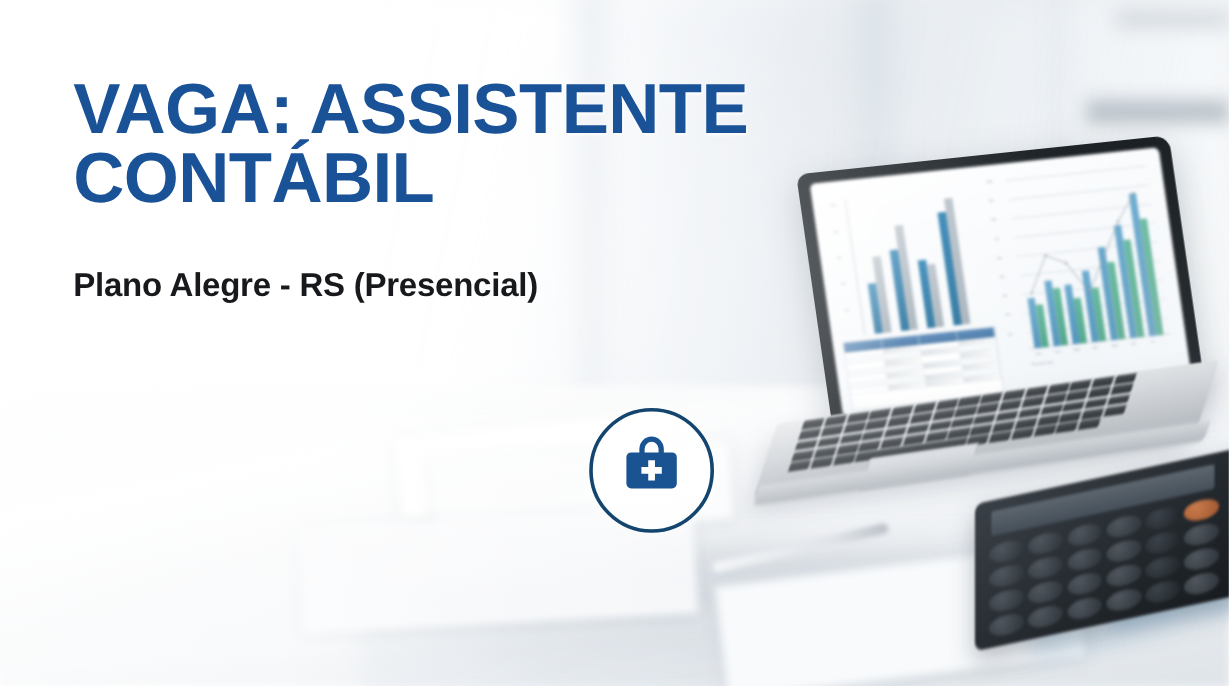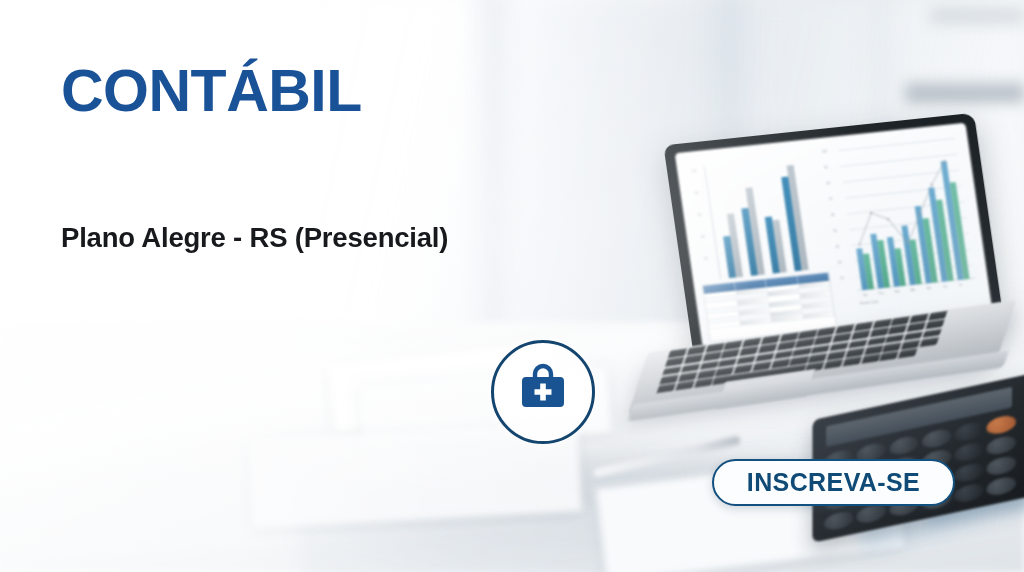--- a/index.html
+++ b/index.html
@@ -585,37 +585,35 @@
       </div>
     </div>
 
     <div class="bg-soft"></div>
     <div class="bg-vig"></div>
   </div>
 
   <div class="content">
 
     <h1 class="headline">
+      <span>VAGA: ASSISTENTE</span>
       <span class="l2">CONTÁBIL</span>
     </h1>
 
     <div class="subtitle">Plano Alegre - RS (Presencial)</div>
 
 
 
     <div class="benefit b3">
       <div class="circle">
         <span>
           <svg width="64" height="64" viewBox="0 0 64 64">
             <path d="M24 19 v-3 a8 8 0 0 1 16 0 v3" fill="none" stroke="#1a5391" stroke-width="4.4" stroke-linecap="round"></path>
             <rect x="11" y="19" width="42" height="30" rx="4" fill="#1a5391"></rect>
             <path d="M29.2 25.5 h5.6 v5.7 h5.7 v5.6 h-5.7 v5.7 h-5.6 v-5.7 h-5.7 v-5.6 h5.7 Z" fill="#ffffff"></path>
           </svg>
         </span>
       </div>
     </div>
 
-    <div class="cta">
-      <span class="cta-label">INSCREVA-SE</span>
-    </div>
 
   </div>
 </div>
 
 </body></html>

